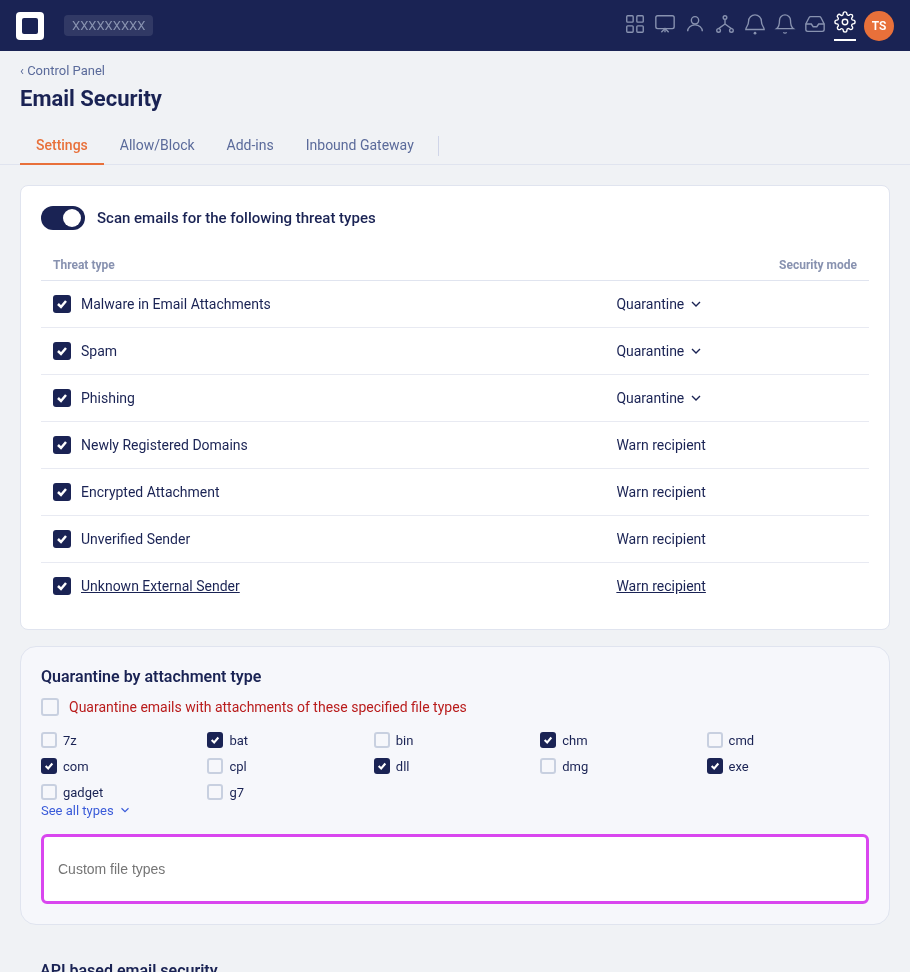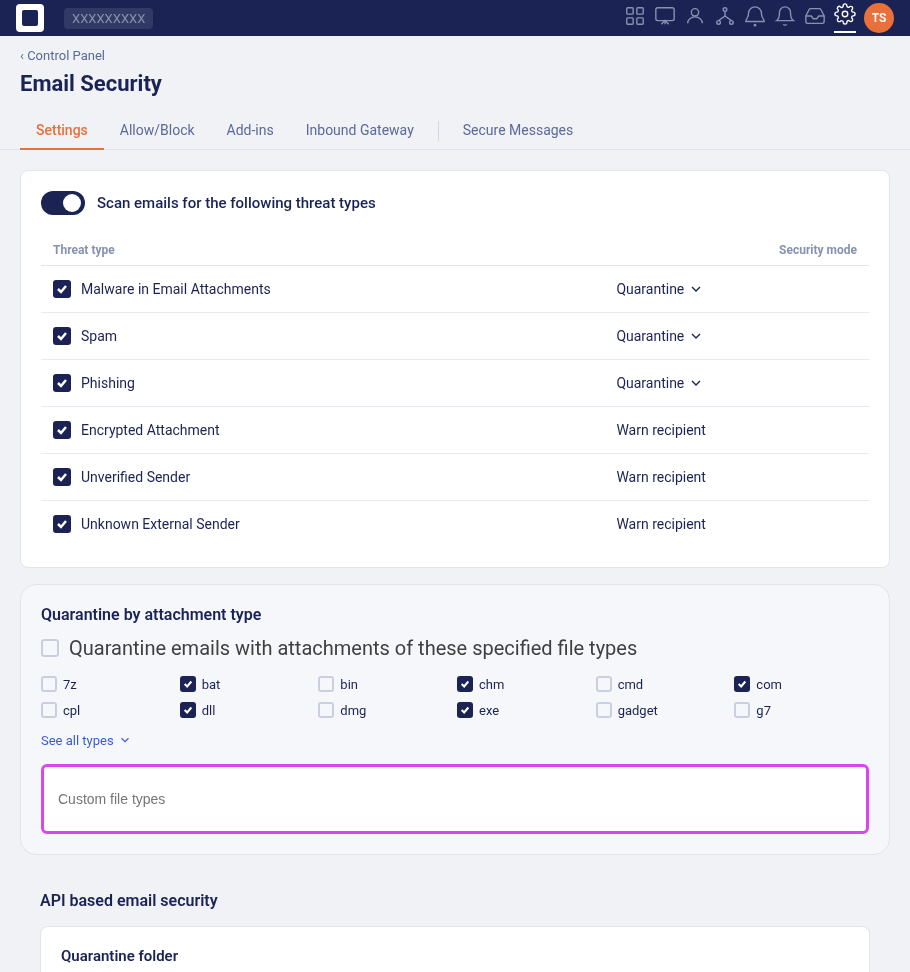--- a/index.html
+++ b/index.html
@@ -1,21 +1,21 @@
 <!DOCTYPE html>
 <html><head>
   <meta charset="utf-8">
   <style>
     * { box-sizing: border-box; margin: 0; padding: 0; }
     body { font-family: -apple-system, BlinkMacSystemFont, 'Segoe UI', Roboto, sans-serif; background: #f0f2f5; min-height: 972px; }
 
     
     .topnav {
       background: #1a2354;
-      height: 36px;
+      height: 51px;
       display: flex;
       align-items: center;
       padding: 12px 16px;
       gap: 20px;
     }
     .topnav-logo {
       background: white;
       width: 28px; height: 28px;
       border-radius: 4px;
       display: flex; align-items: center; justify-content: center;
@@ -165,21 +165,21 @@
       border-bottom: 1px solid #e0e4ef;
     }
     .threat-table th:last-child { text-align: right; }
     .threat-table td {
       padding: 14px 12px;
       font-size: 14px;
       color: #1a2354;
       border-bottom: 1px solid #e8eaf2;
     }
     .threat-table td:last-child { text-align: right; }
-    .threat-table tr:last-child td { border-bottom: none; }
+    .threat-table tr:last-child td { border-bottom: none; text-decoration: underline; }
 
     .threat-row-label {
       display: flex;
       align-items: center;
       gap: 10px;
     }
 
     
     .checkbox {
       width: 18px; height: 18px;
@@ -224,30 +224,29 @@
       color: #1a2354;
       margin-bottom: 12px;
     }
     .quarantine-checkbox-row {
       display: flex;
       align-items: center;
       gap: 10px;
       margin-bottom: 16px;
     }
     .quarantine-checkbox-label {
-      font-size: 20px;
-      color: #404040;
+      font-size: 14px;
+      color: #b91c1c;
     }
 
     
     .file-type-grid {
       display: grid;
-      grid-template-columns: repeat(6, 1fr);
+      grid-template-columns: repeat(5, 1fr);
       gap: 10px 4px;
-      margin-bottom: 12px;
     }
     .file-type-item {
       display: flex;
       align-items: center;
       gap: 6px;
       font-size: 13px;
       color: #1a2354;
     }
     .file-type-item .checkbox { width: 16px; height: 16px; }
     .file-type-item .checkbox svg { width: 10px; height: 10px; }
@@ -386,21 +385,20 @@
 <div class="page-header">
   <h1 class="page-title">Email Security</h1>
 </div>
 
 <div class="tabs">
   <div class="tab active">Settings</div>
   <div class="tab">Allow/Block</div>
   <div class="tab">Add-ins</div>
   <div class="tab">Inbound Gateway</div>
   <div class="tab-divider"></div>
-  <div class="tab">Secure Messages</div>
 </div>
 
 <div class="main-content">
 
   <div class="section-card">
 
     <div class="toggle-row">
       <div class="toggle"></div>
       <span class="toggle-label">Scan emails for the following threat types</span>
     </div>
@@ -474,20 +472,38 @@
     </td>
   </tr>
           <tr>
     <td>
       <div class="threat-row-label">
         <div class="checkbox">
                   <svg viewBox="0 0 12 12">
                     <polyline points="2,6 5,9 10,3"></polyline>
                   </svg>
                 </div>
+        <span>Newly Registered Domains</span>
+      </div>
+    </td>
+    <td>
+      <div class="security-mode">
+        <span>Warn recipient</span>
+
+      </div>
+    </td>
+  </tr>
+          <tr>
+    <td>
+      <div class="threat-row-label">
+        <div class="checkbox">
+                  <svg viewBox="0 0 12 12">
+                    <polyline points="2,6 5,9 10,3"></polyline>
+                  </svg>
+                </div>
         <span>Encrypted Attachment</span>
       </div>
     </td>
     <td>
       <div class="security-mode">
         <span>Warn recipient</span>
 
       </div>
     </td>
   </tr>

